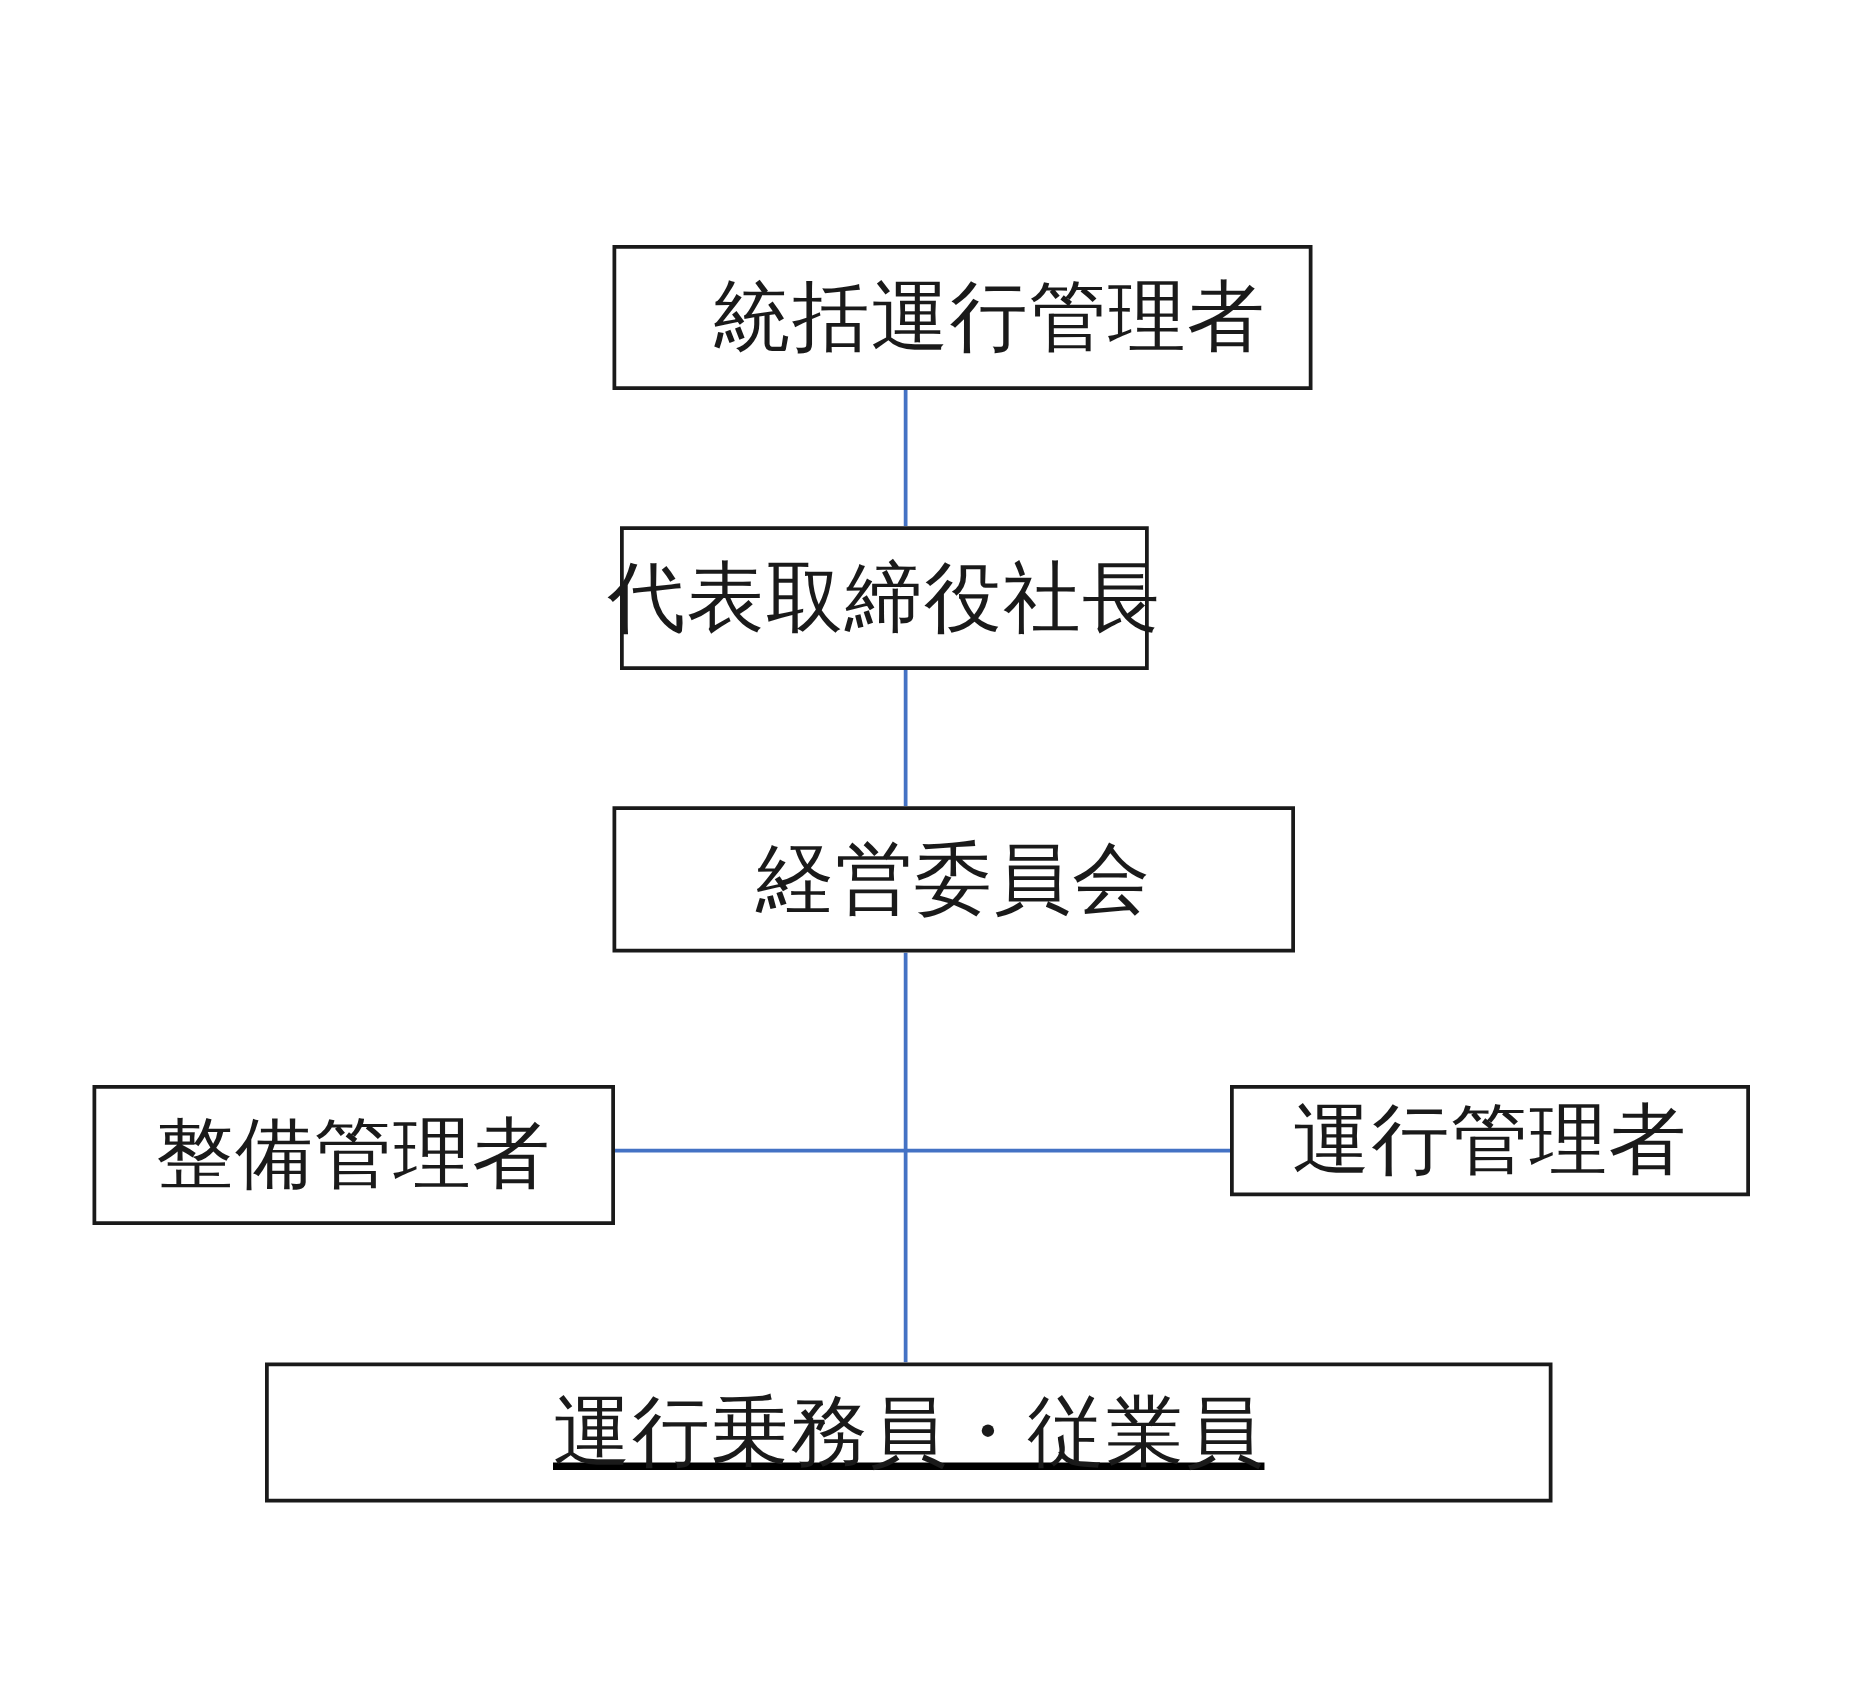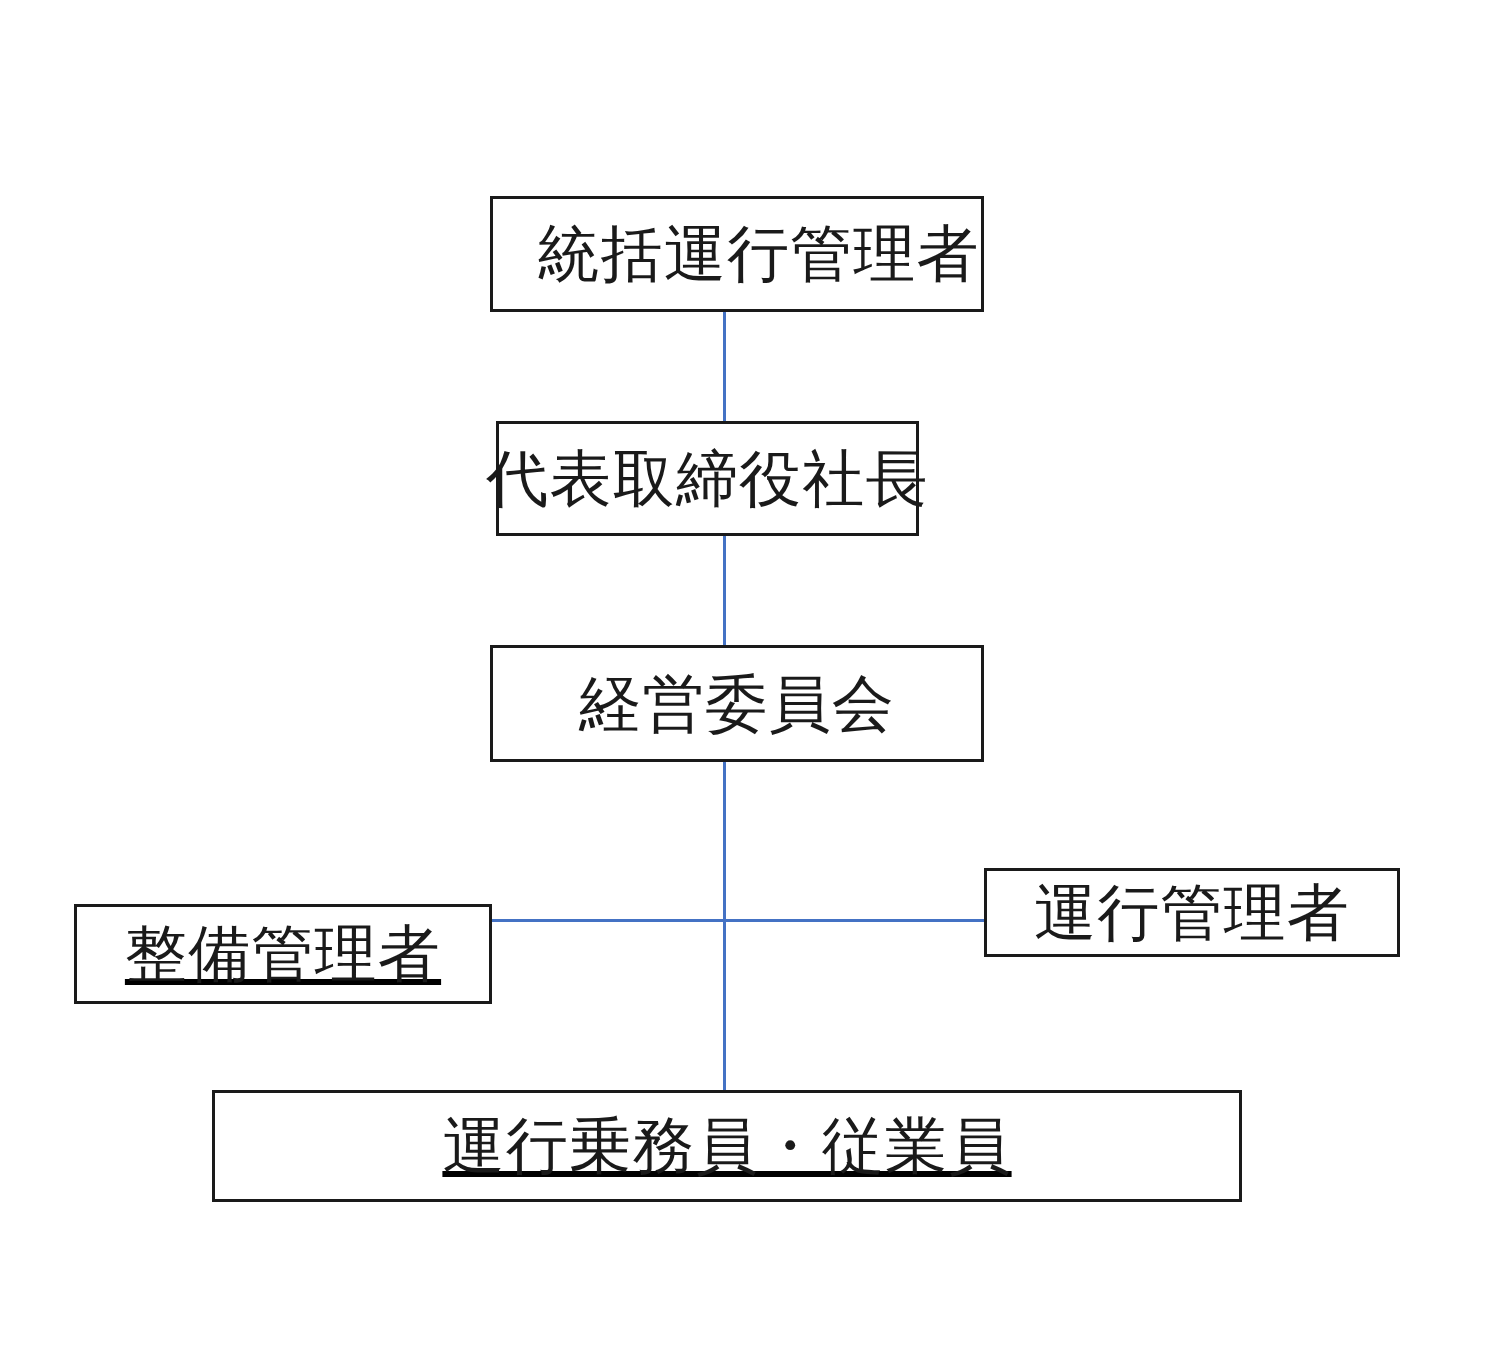--- a/index.html
+++ b/index.html
@@ -30,24 +30,24 @@
   .node-label {
     font-family: "Liberation Serif", "DejaVu Serif", serif;
     font-size: 62px;
     line-height: 1;
     color: #1a1a1a;
     letter-spacing: 0.02em;
     white-space: nowrap;
     font-weight: 400;
   }
   
-  #node-top          { left: 490px; top: 196px;  width: 494px; height: 116px; padding-left: 43px; }
+  #node-top          { left: 490px; top: 196px;  width: 560px; height: 116px; padding-left: 43px; }
   #node-president    { left: 496px; top: 421px;  width: 423px; height: 115px; }
-  #node-committee    { left: 490px; top: 645px;  width: 494px; height: 117px; }
-  #node-maintenance  { left: 74px;  top: 904px;  width: 418px; height: 100px; text-decoration: underline; }
+  #node-committee    { left: 490px; top: 645px;  width: 546px; height: 117px; }
+  #node-maintenance  { left: 74px;  top: 868px;  width: 418px; height: 112px; }
   #node-operations   { left: 984px; top: 868px;  width: 416px; height: 89px; }
   #node-crew         { left: 212px; top: 1090px; width: 1030px; height: 112px; text-decoration: underline; }
 
   .connector {
     position: absolute;
     background: #4472C4;
     z-index: 1;
   }
   .connector.vertical   { width: 3px; }
   .connector.horizontal { height: 3px; }

